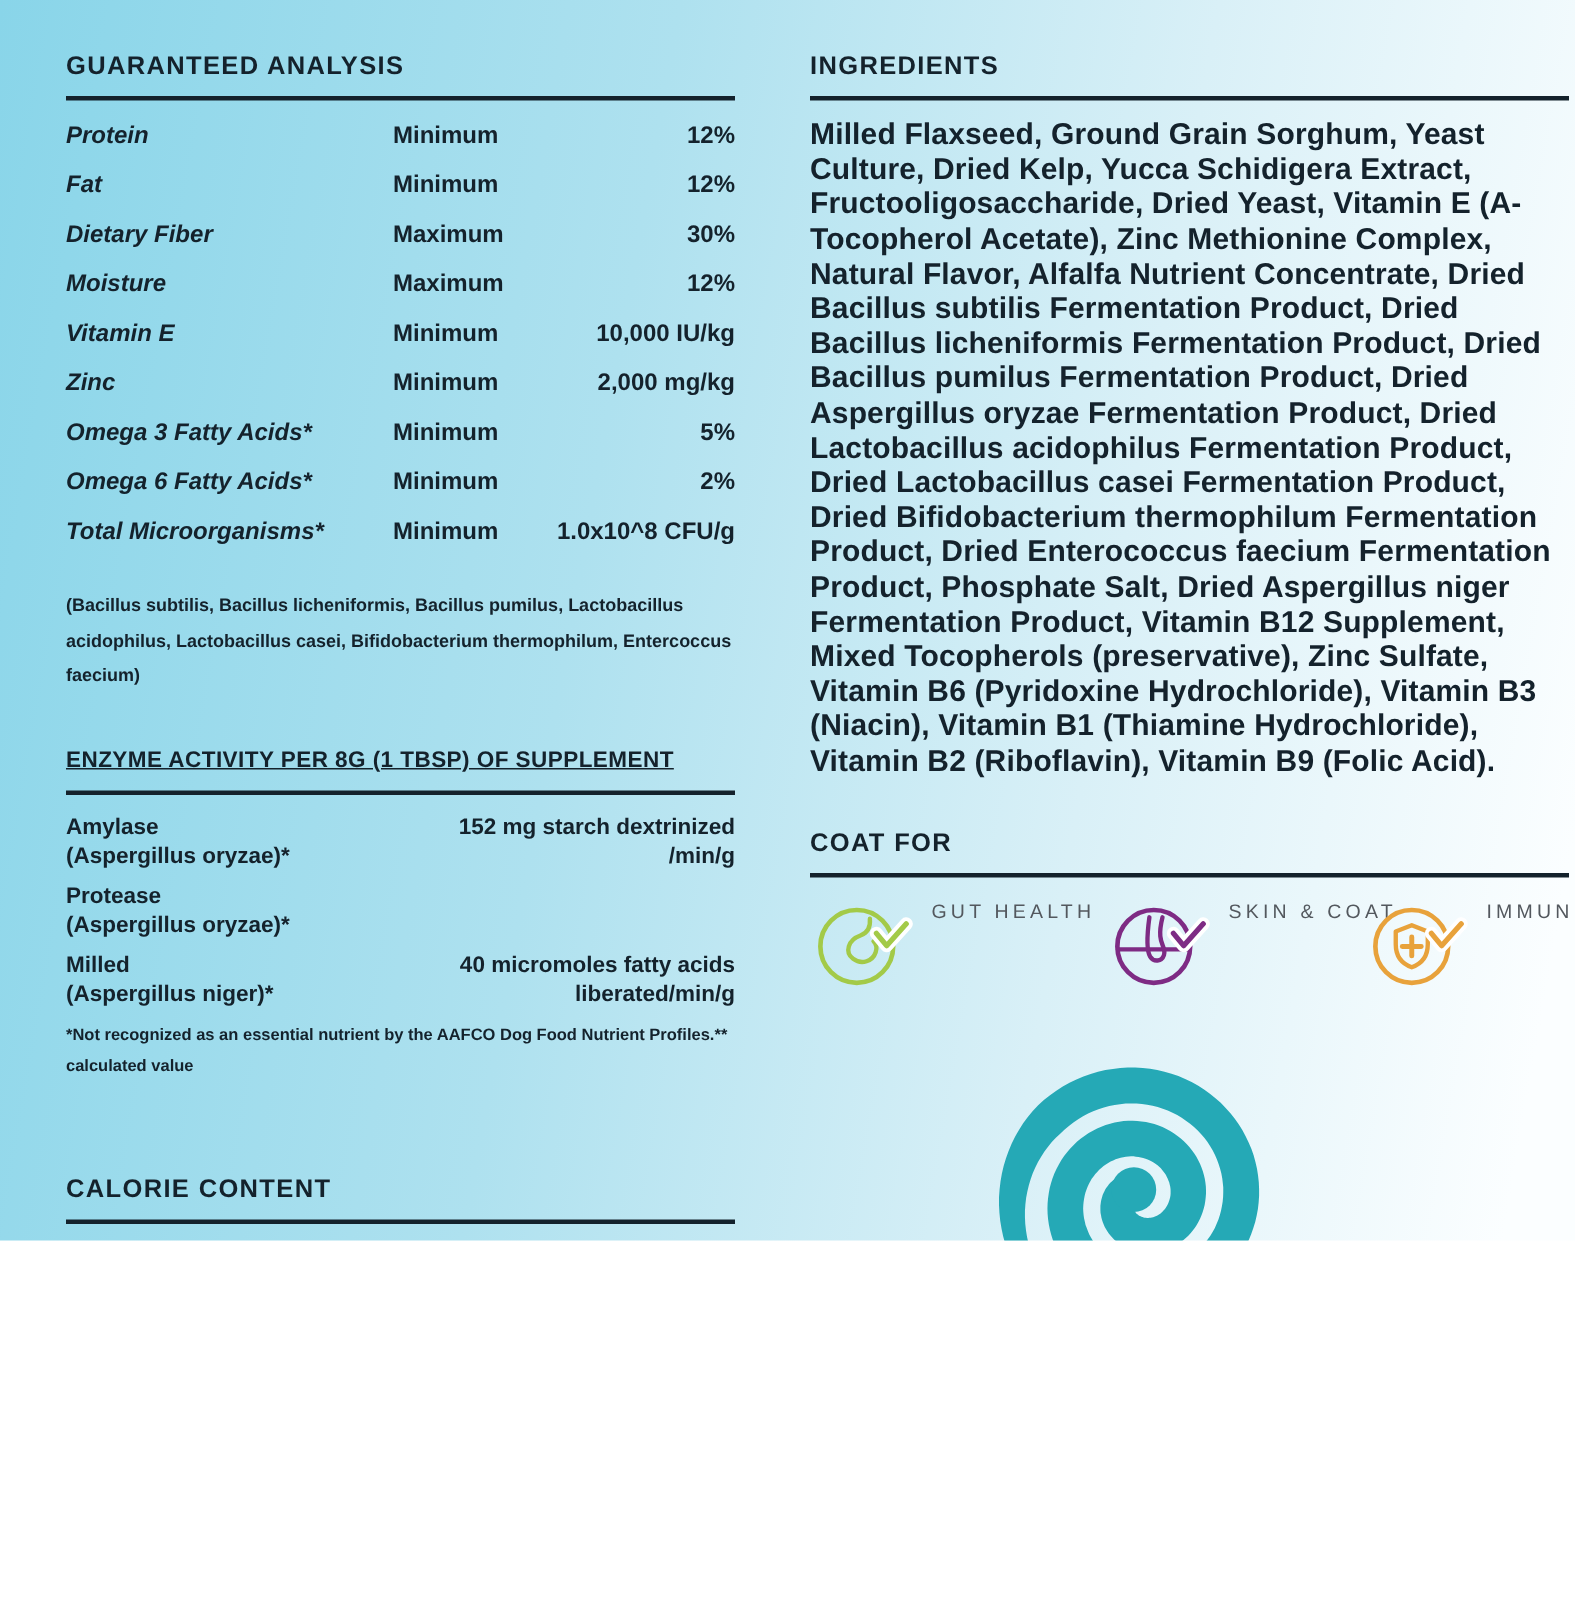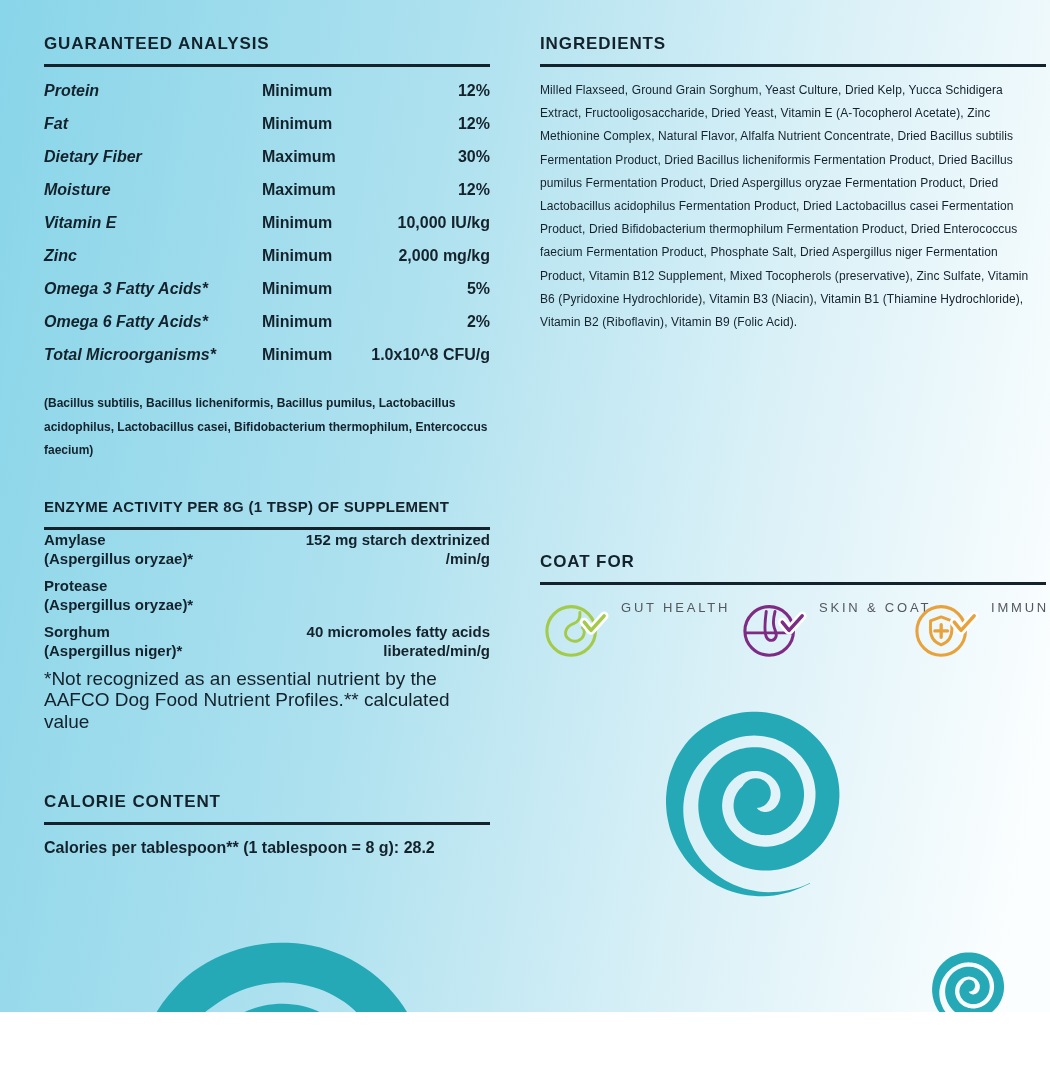--- a/index.html
+++ b/index.html
@@ -1,18 +1,18 @@
 <!DOCTYPE html>
 <html><head>
 <meta charset="utf-8">
 <style>
   html,body{margin:0;padding:0;}
   .page{
     position:relative;
-    width:1050px;height:1012px;
+    width:1050px;height:827px;
     overflow:hidden;
     background:linear-gradient(100deg,#89d5e9 0%,#aee1ef 38%,#d9f0f7 68%,#fbfeff 96%);
     font-family:"Liberation Sans",sans-serif;
     color:#14222c;
   }
   .col{position:absolute;top:0;}
   .col-left{left:44px;width:446px;}
   .col-right{left:540px;width:506px;}
   h2{
     margin:34px 0 0 0;
@@ -22,29 +22,29 @@
   }
   h2.small{font-size:15px;letter-spacing:0.3px;}
   
   .ga-table{margin-top:8px;}
   .ga-row{position:relative;height:33px;font-size:16px;font-weight:bold;}
   .ga-name{position:absolute;left:0;top:7px;font-style:italic;}
   .ga-basis{position:absolute;left:218px;top:7px;}
   .ga-value{position:absolute;right:0;top:7px;}
   .bio-note{margin-top:20px;font-size:12px;font-weight:bold;line-height:23.5px;}
   
-  .enzyme-rows{}
+  .enzyme-rows{margin-top:12px;}
   .enzyme-row{display:flex;margin-bottom:7px;font-size:15px;font-weight:bold;line-height:19.5px;}
   .enzyme-left{width:215px;}
   .enzyme-right{flex:1;text-align:right;}
-  .footnote{margin-top:5px;font-size:19px;font-weight:normal;line-height:21.5px;}
+  .footnote{margin-top:5px;font-size:11px;font-weight:bold;line-height:21.5px;}
   .calorie-title{margin-top:60px;}
   .calorie-text{margin-top:13px;font-size:16px;font-weight:bold;line-height:20px;white-space:nowrap;}
   
-  .ing-text{margin-top:12px;font-size:12px;font-weight:normal;line-height:23.2px;letter-spacing:0.1px;}
+  .ing-text{margin-top:12px;font-size:20px;font-weight:bold;line-height:23.2px;letter-spacing:0.1px;}
   
   .best-for{position:absolute;left:0;top:518px;width:506px;}
   .best-icons{position:relative;margin-top:15px;height:70px;}
   .best-item{position:absolute;top:0;display:flex;align-items:flex-start;gap:11px;height:62px;}
   .best-item.i0{left:4px;}
   .best-item.i1{left:202px;}
   .best-item.i2{left:374px;}
   .best-label{font-size:13px;letter-spacing:2.8px;color:#53585e;white-space:nowrap;}
   .spiral{position:absolute;}
   #spiral-big{left:648px;top:690px;}
@@ -117,41 +117,41 @@
         <div class="ga-row">
           <span class="ga-name">Total Microorganisms*</span>
           <span class="ga-basis">Minimum</span>
           <span class="ga-value">1.0x10^8 CFU/g</span>
         </div>
       </div>
       <div class="bio-note">(Bacillus subtilis, Bacillus licheniformis, Bacillus pumilus, Lactobacillus acidophilus, Lactobacillus casei, Bifidobacterium thermophilum, Entercoccus faecium)</div>
     </div>
 
     <div>
-      <h2 class="small" style="">ENZYME ACTIVITY PER 8G (1 TBSP) OF SUPPLEMENT</h2>
+      <h2 class="small" style="text-decoration:underline;">ENZYME ACTIVITY PER 8G (1 TBSP) OF SUPPLEMENT</h2>
       <div class="enzyme-rows">
         <div class="enzyme-row">
           <div class="enzyme-left">
             <div>Amylase</div>
             <div>(Aspergillus oryzae)*</div>
           </div>
           <div class="enzyme-right">
             <div>152 mg starch dextrinized</div>
             <div>/min/g</div>
           </div>
         </div>
         <div class="enzyme-row">
           <div class="enzyme-left">
             <div>Protease</div>
             <div>(Aspergillus oryzae)*</div>
           </div>
         </div>
         <div class="enzyme-row">
           <div class="enzyme-left">
-            <div>Sorghum</div>
+            <div>Milled</div>
             <div>(Aspergillus niger)*</div>
           </div>
           <div class="enzyme-right">
             <div>40 micromoles fatty acids</div>
             <div>liberated/min/g</div>
           </div>
         </div>
       </div>
       <div class="footnote">*Not recognized as an essential nutrient by the AAFCO Dog Food Nutrient Profiles.** calculated value</div>
     </div>

